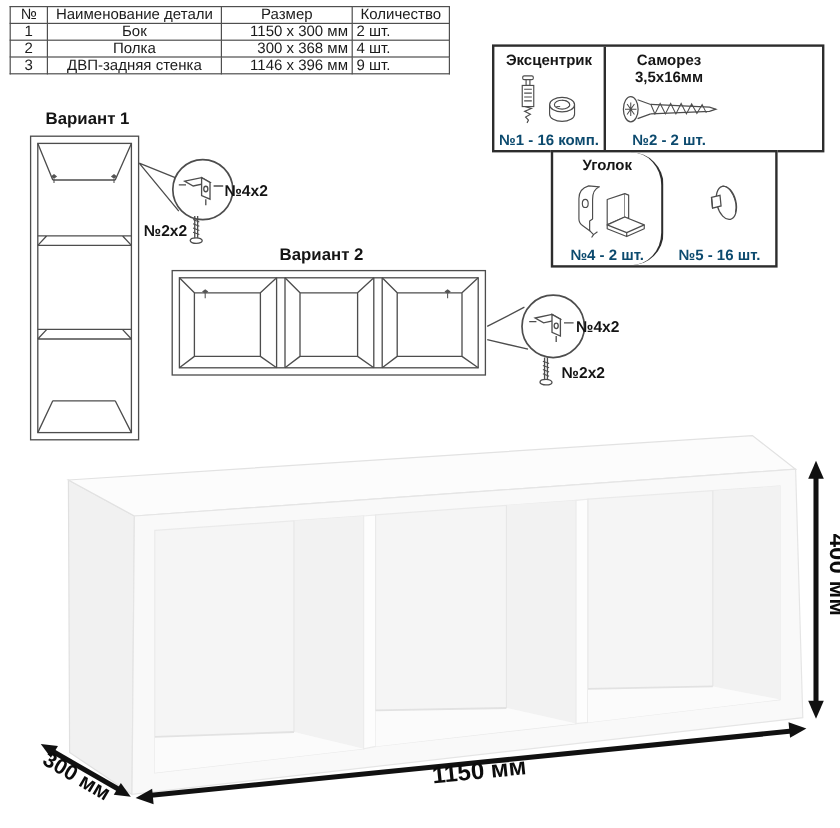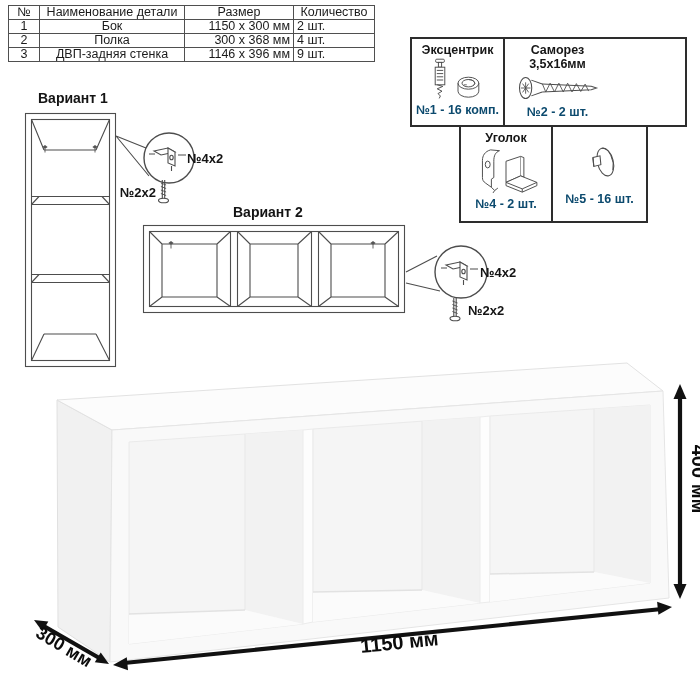--- a/index.html
+++ b/index.html
@@ -15,21 +15,21 @@
   .col-name{width:138px;text-align:center;}
   .col-size{width:102px;text-align:right;}
   .col-qty{width:74px;text-align:left;}
   
   .hw-row{position:absolute;display:flex;border:2px solid #2d2d2d;background:#fff;
           box-sizing:border-box;z-index:2;}
   #hw-row1{left:410px;top:37px;width:277px;height:90px;}
   #hw-row2{left:459px;top:125px;width:189px;height:98px;}
   .hw-cell{border-right:2px solid #2d2d2d;display:flex;flex-direction:column;
            align-items:center;justify-content:space-between;
-           padding:4px 2px 15px 2px;box-sizing:border-box;flex:1;}
+           padding:4px 2px 1px 2px;box-sizing:border-box;flex:1;}
   .hw-cell:last-child{border-right:none;}
   .hw-name{font-weight:bold;font-size:12.5px;text-align:center;line-height:1.12;color:#161616;}
   .hw-count{font-weight:bold;font-size:12.5px;color:#0c4a6e;white-space:nowrap;}
   .hw-icon{flex:1;display:flex;align-items:center;justify-content:center;}
   
   #scene{position:absolute;left:0;top:0;z-index:1;}
   #scene text{font-family:"Liberation Sans",sans-serif;}
   .dg-title{font-size:14px;font-weight:bold;fill:#141414;}
   .callout-label{font-size:13px;font-weight:bold;fill:#141414;}
   .dim-label{font-weight:bold;fill:#0c0c0c;}
@@ -101,21 +101,21 @@
             <path d="M30,14.5 L86,17 L92,19 L86,21 L30,23.5" fill="none"></path>
             <path d="M30,14 l4,9.5 l5,-10 l5,10 l5,-10 l5,10 l5,-10 l5,10 l5,-9.5 l5,9 l5,-8.5 l4,8" fill="none" stroke-width="1"></path>
           </g>
         </svg>
       </div>
       <div class="hw-count">№2 - 2 шт.</div>
     </div>
   </div>
 
   <div id="hw-row2" class="hw-row">
-    <div class="hw-cell" style="width:92px;flex:none;">
+    <div class="hw-cell" style="width:92px;flex:none;border-radius:27px;">
       <div class="hw-name">Уголок</div>
       <div class="hw-icon">
         <svg width="76" height="52" viewBox="0 0 92 64">
           <g stroke="#4d4d4d" stroke-width="1.2" fill="#fff" stroke-linejoin="round">
             <path d="M27,6 C20,8 17,13 17,19 L17,40 C17,43 18,45 21,47 L28,52 L28,42 L31,40 L31,20 C31,13 33,9 38,7 Z"></path>
             <ellipse cx="23.5" cy="24" rx="3" ry="4.2"></ellipse>
             <path d="M28,52 l4,4 l4,-3 M32,56 l-2,3" fill="none"></path>
             <path d="M46,20 L64,14 L64,38 L46,46 Z"></path>
             <path d="M64,14 L68,15.5 L68,39.5 L64,38"></path>
             <path d="M46,46 L64,38 L84,46 L66,54 Z"></path>

